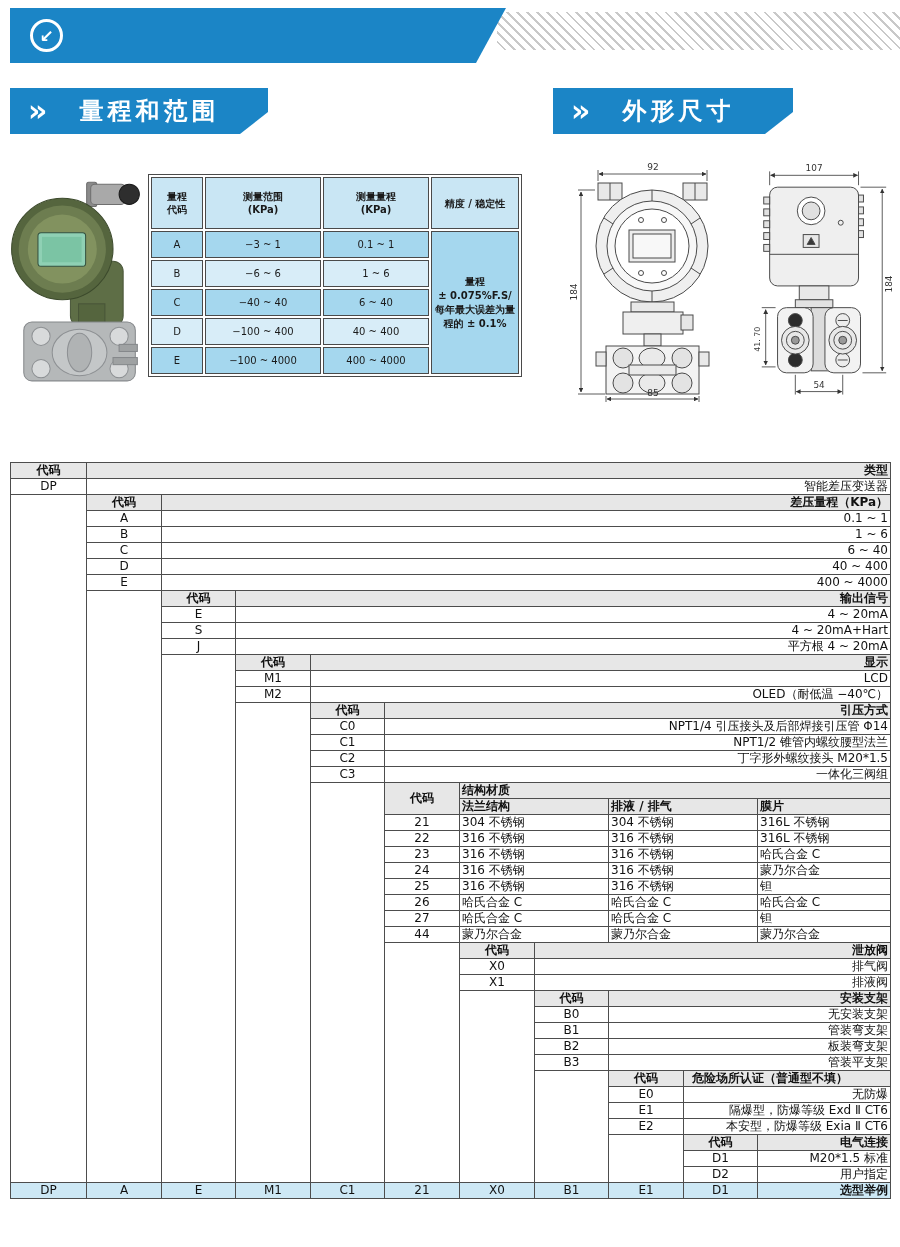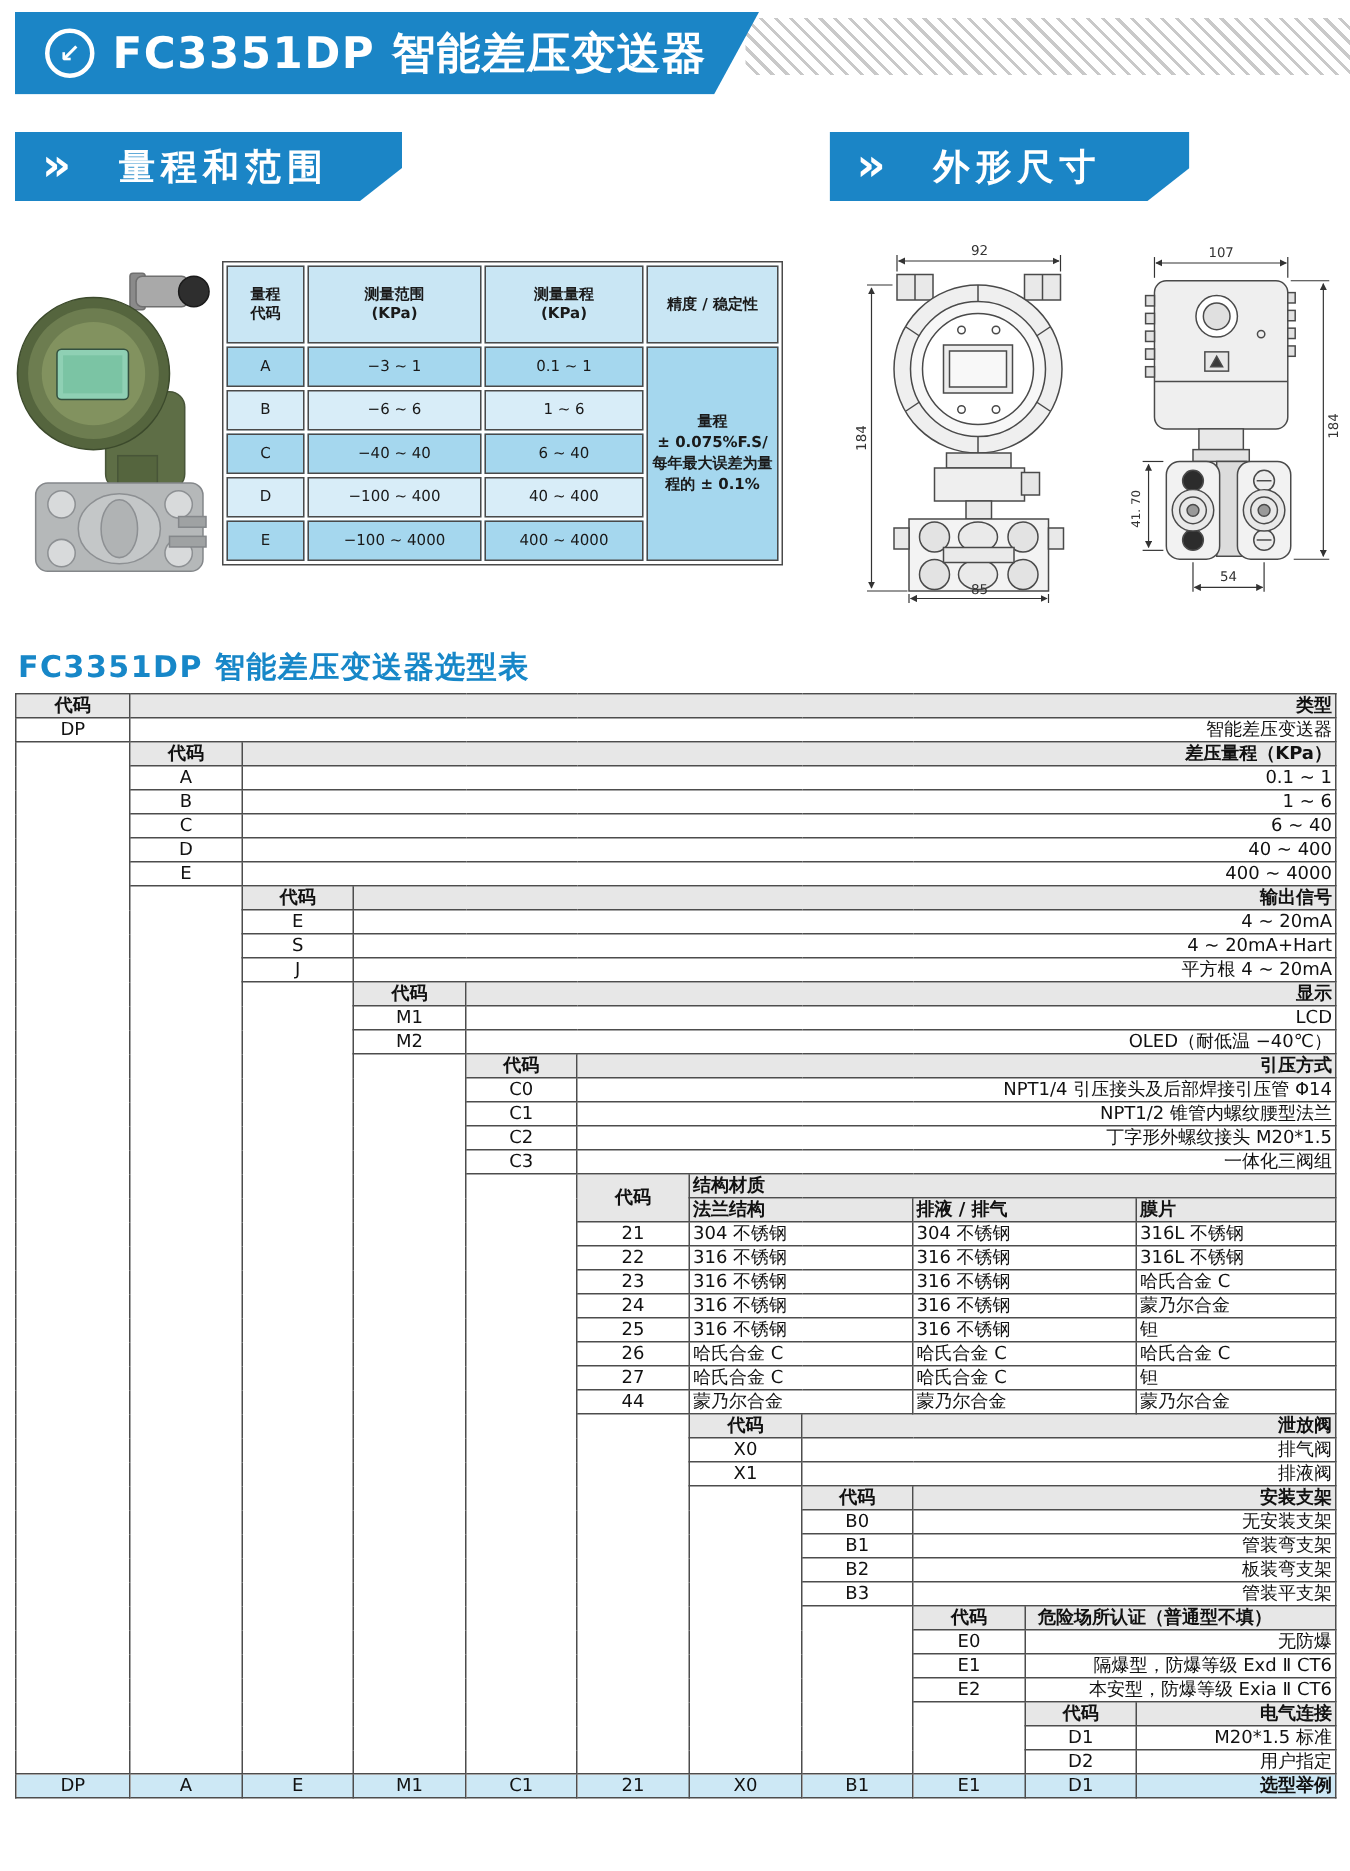--- a/index.html
+++ b/index.html
@@ -58,21 +58,20 @@
 </style>
 </head>
 <body>
 
 <div class="page">
 
   <div class="hatch-band"></div>
 
   <div class="title-banner">
     <span class="circle-icon">↙</span>
-    <span class="banner-title">FC3351DP 智能差压变送器</span>
   </div>
 
   <div class="section-banner sb-range">
     <span class="chevron">»</span>
     <span class="section-title">量程和范围</span>
   </div>
 
   <div class="section-banner sb-dim">
     <span class="chevron">»</span>
     <span class="section-title">外形尺寸</span>
@@ -262,21 +261,20 @@
       <line x1="55" y1="237" x2="101" y2="237" marker-start="url(#arrS)" marker-end="url(#arrS)"></line>
     </g>
     <g fill="#333" font-size="9" text-anchor="middle">
       <text x="73" y="14">107</text>
       <text x="152" y="128" transform="rotate(-90 152 128)">184</text>
       <text x="18" y="184" font-size="8" transform="rotate(-90 18 184)">41. 70</text>
       <text x="78" y="233">54</text>
     </g>
   </svg>
 
-  <div class="sel-title">FC3351DP 智能差压变送器选型表</div>
 
   <table id="sel-table">
     <colgroup>
       <col style="width:76px">
         <col style="width:75px">
         <col style="width:74px">
         <col style="width:75px">
       <col style="width:74px">
         <col style="width:75px">
         <col style="width:75px">

